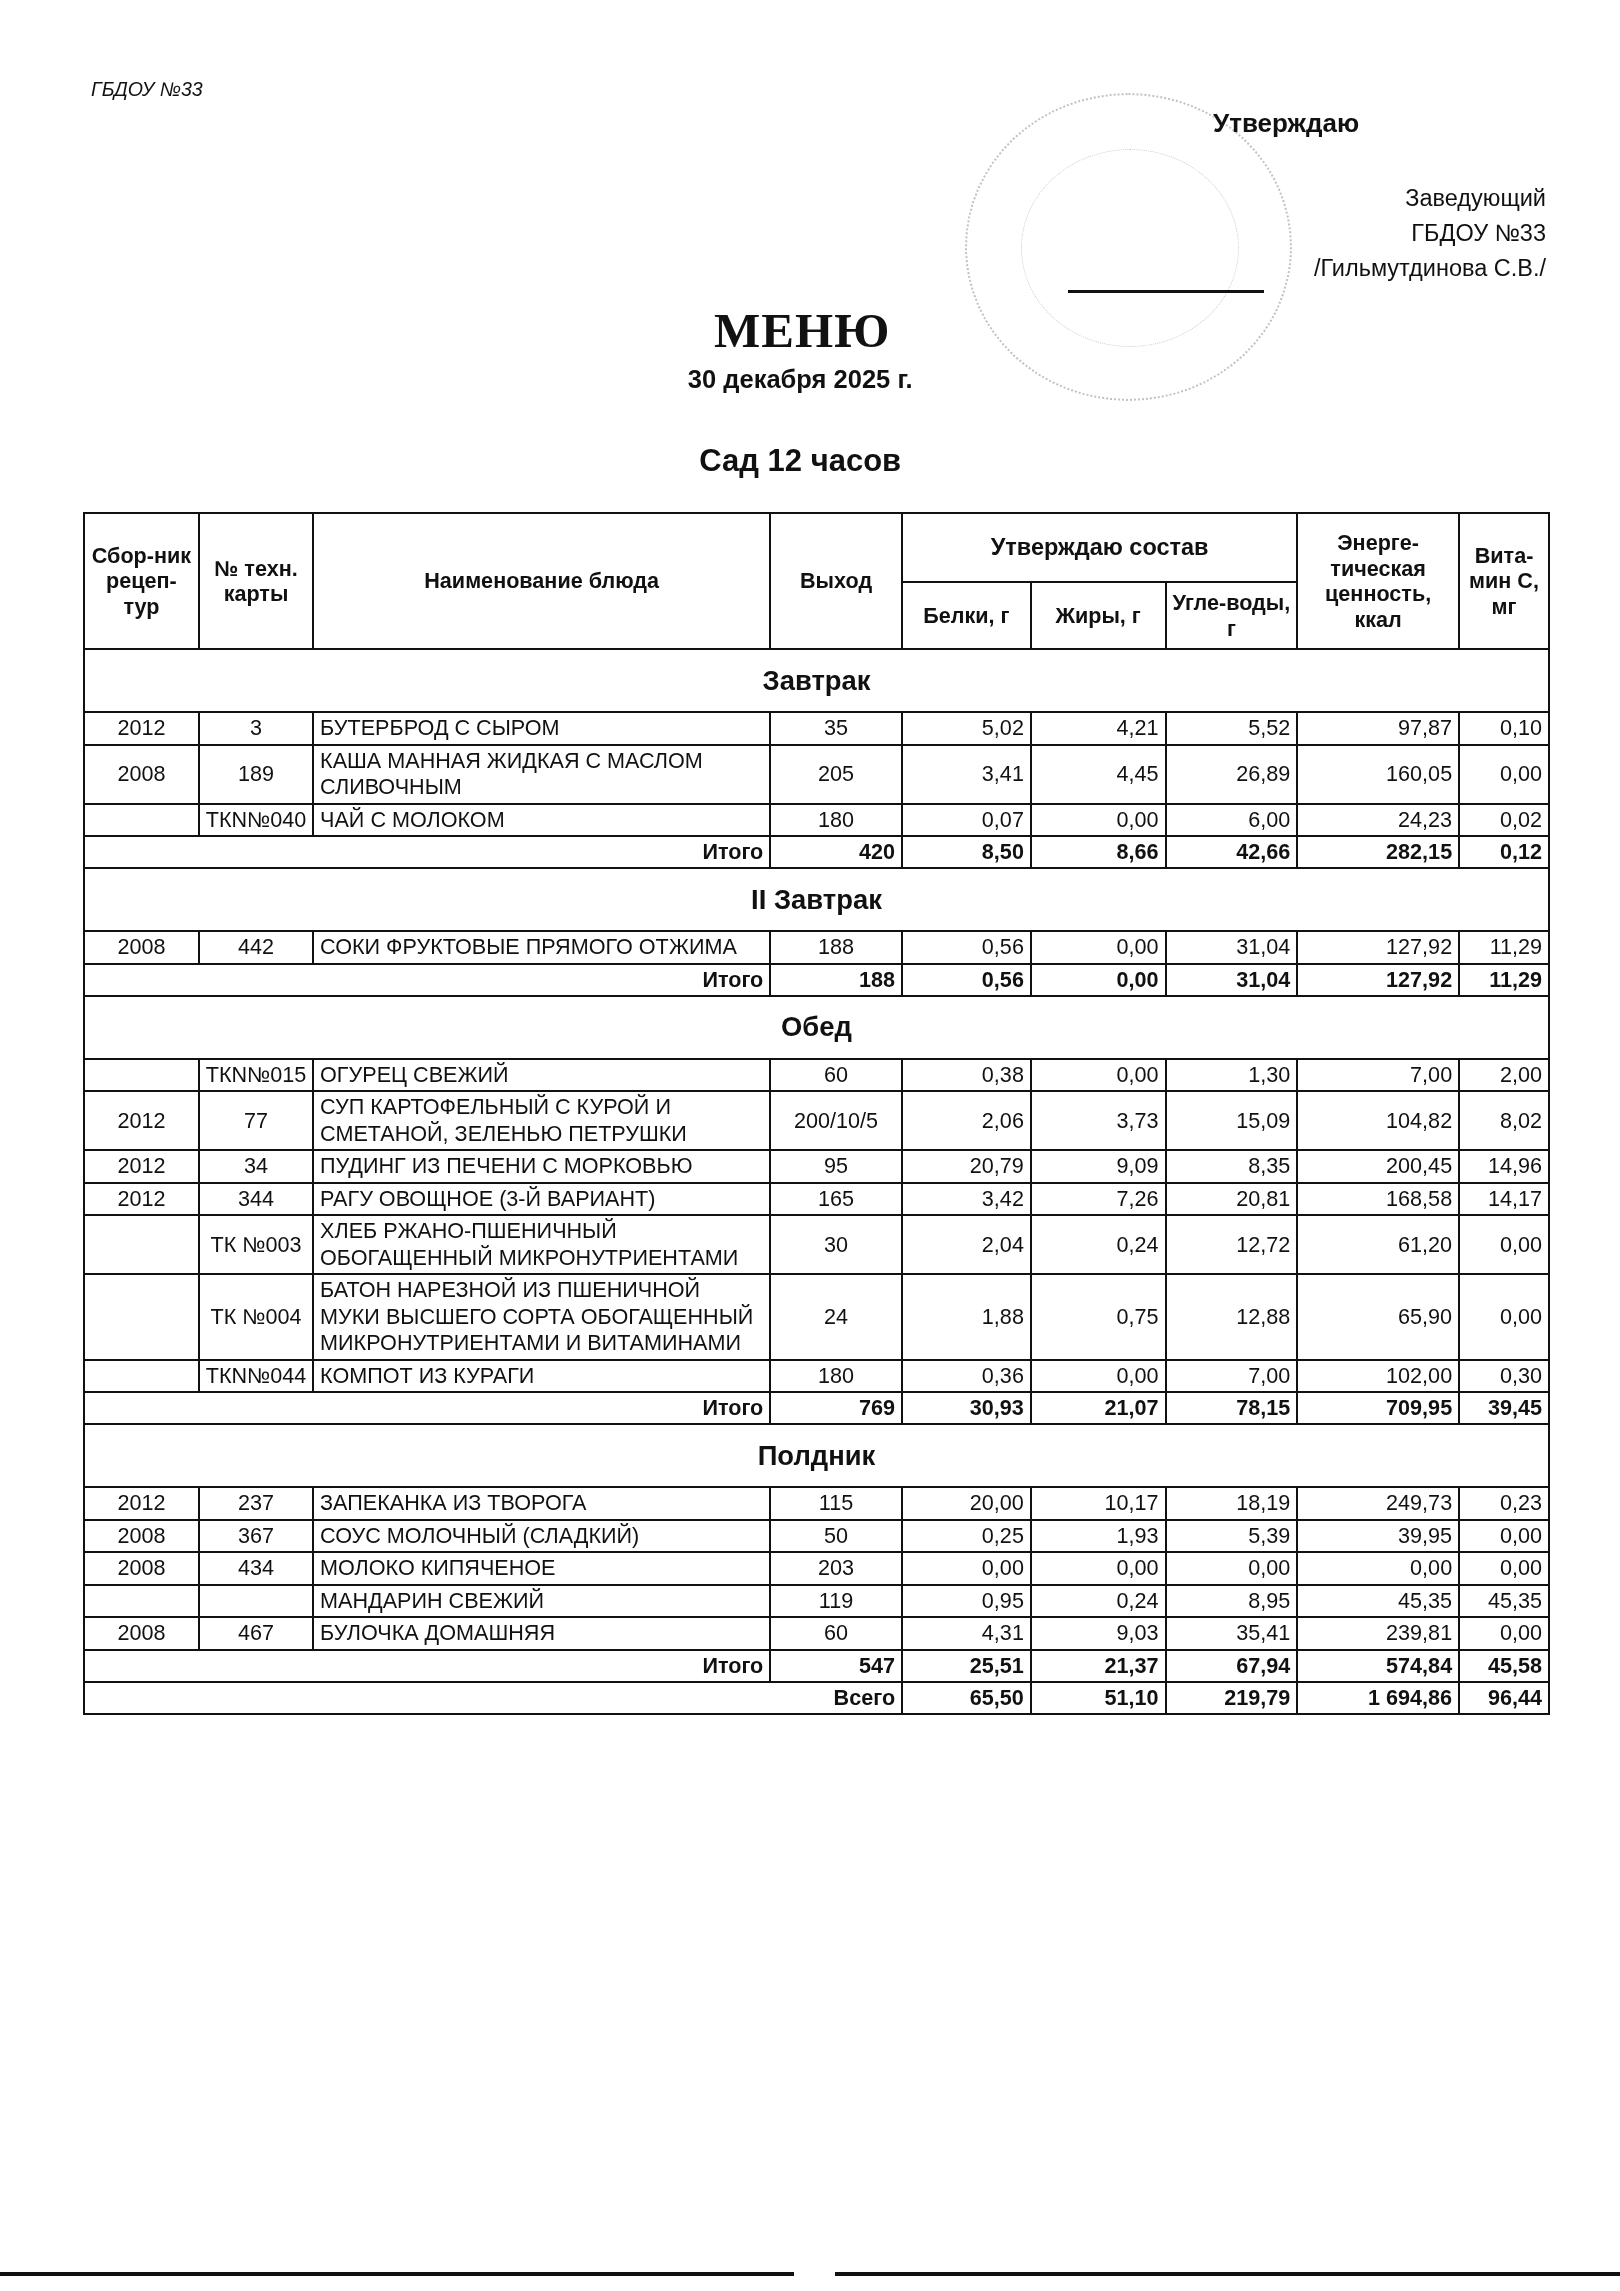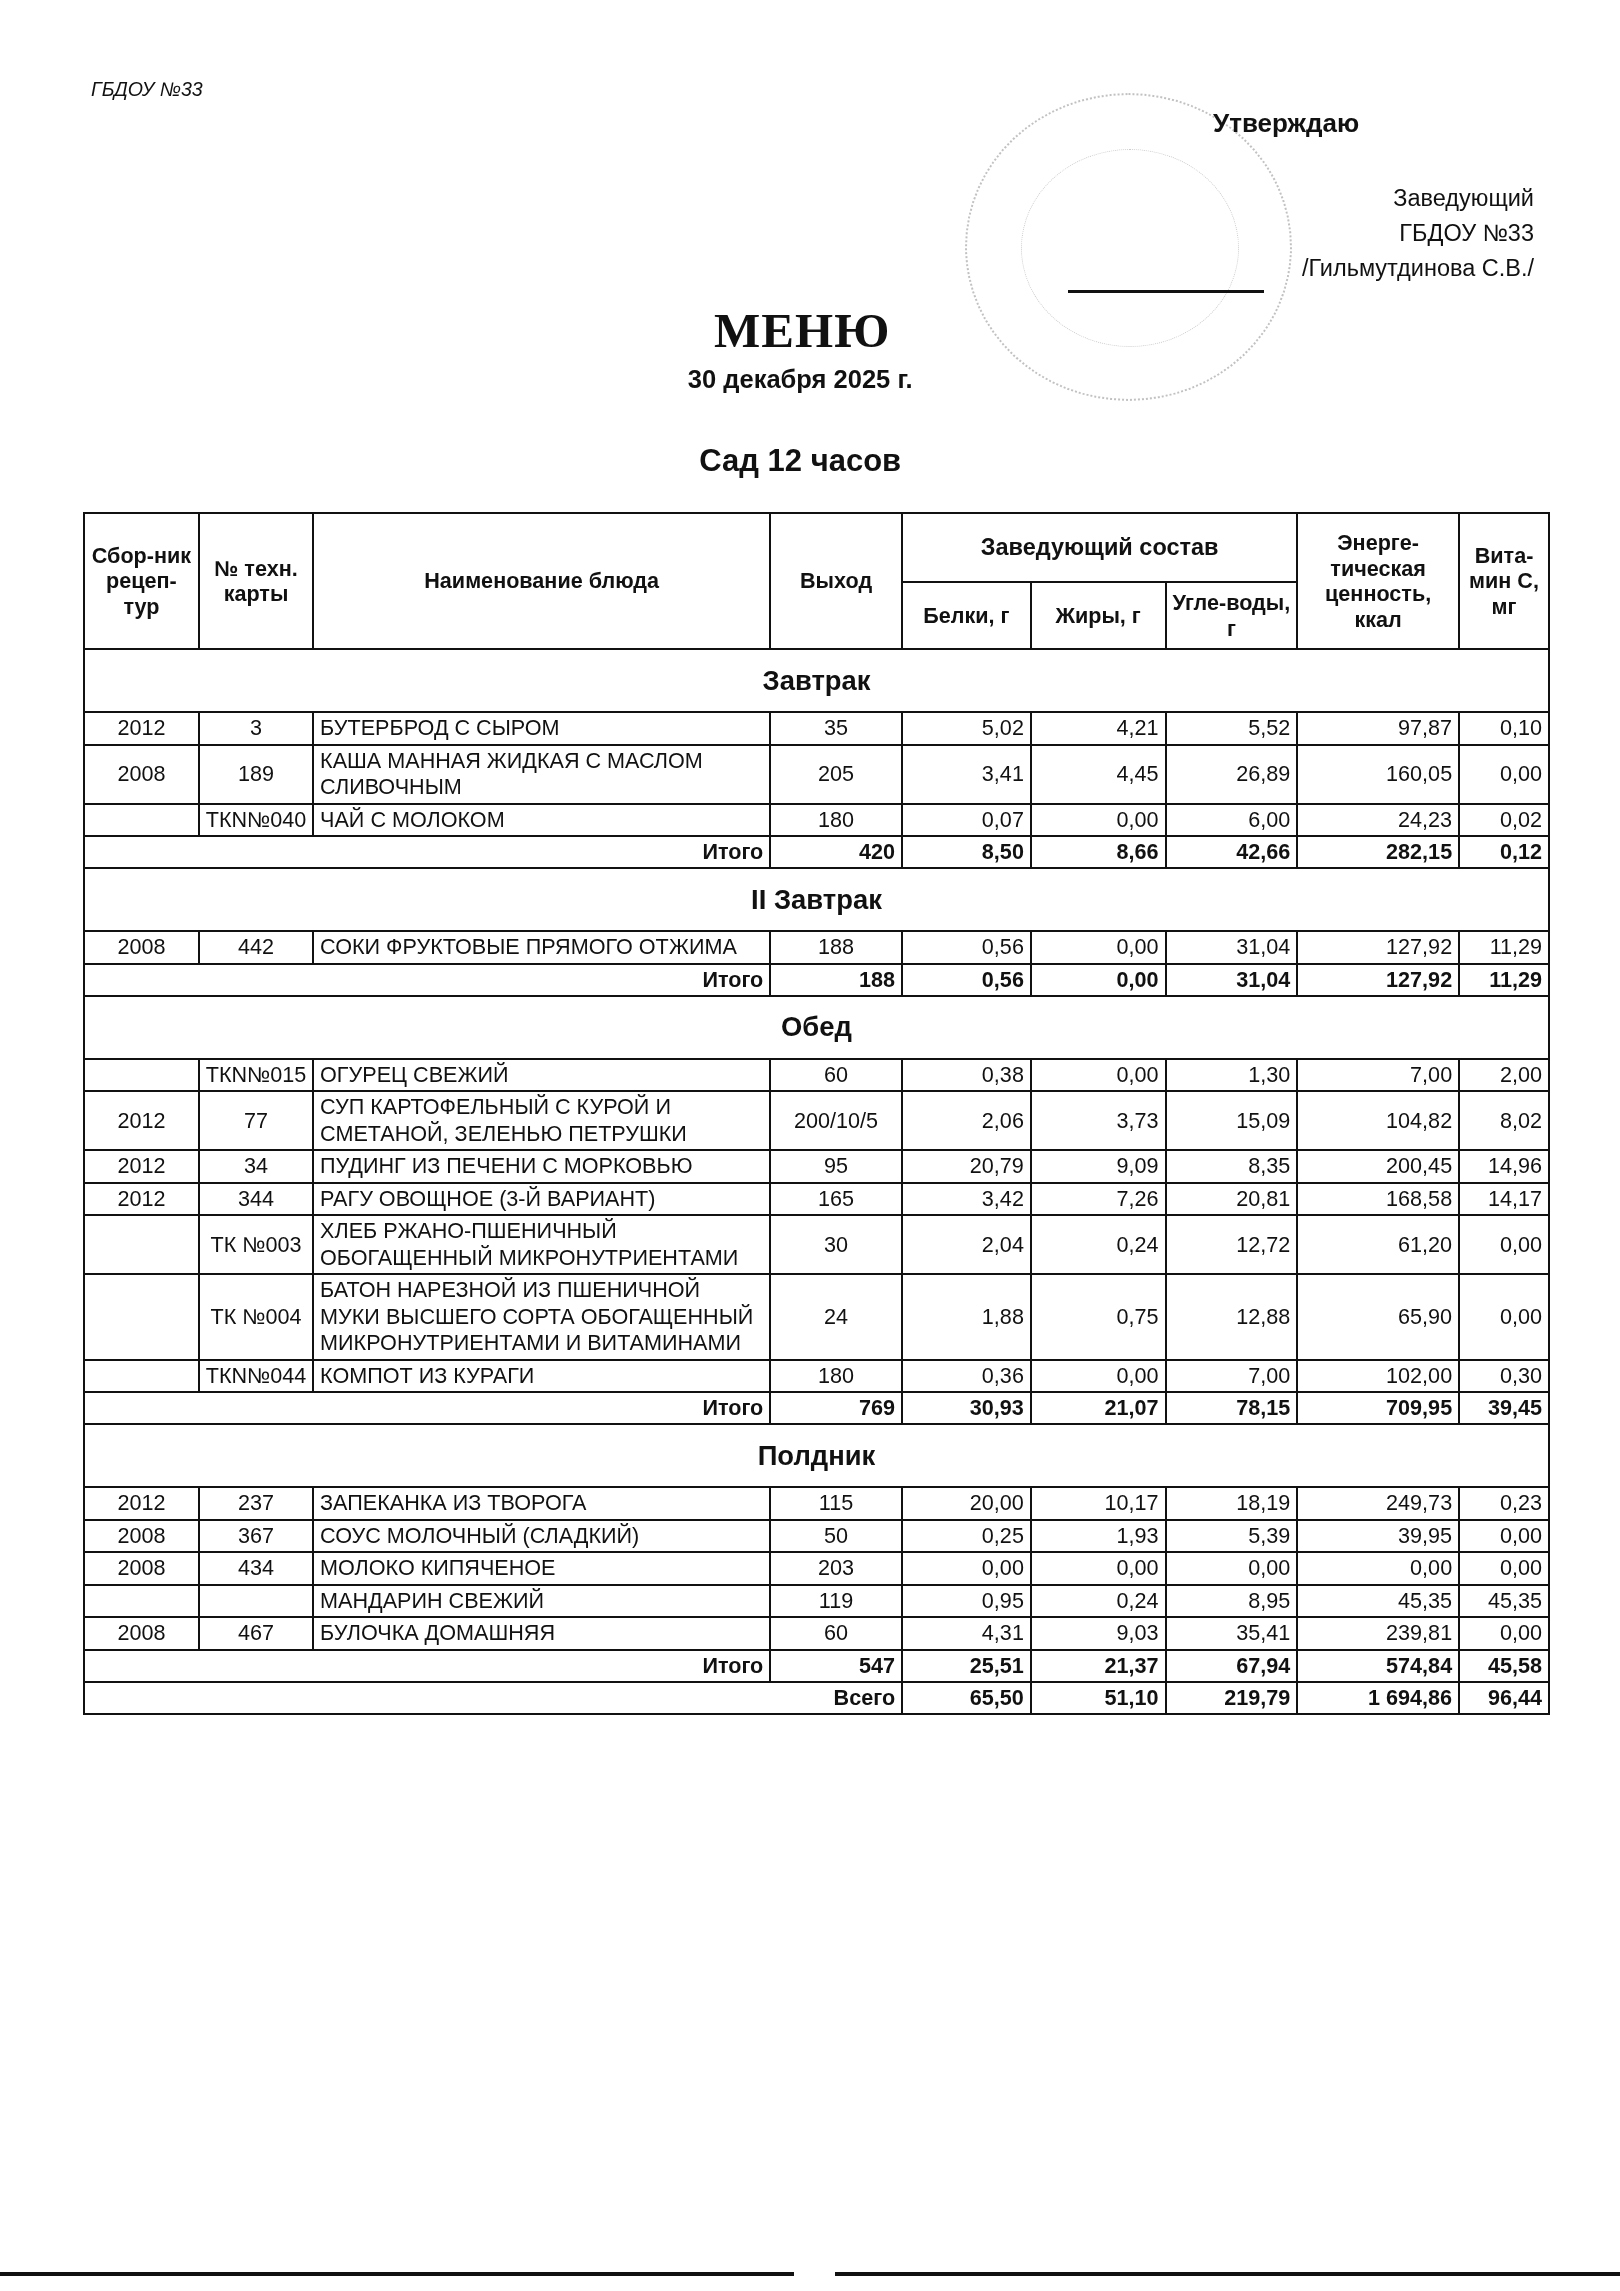--- a/index.html
+++ b/index.html
@@ -1,21 +1,21 @@
 <!DOCTYPE html>
 <html><head>
 <meta charset="utf-8">
 <style>
   html, body { margin:0; padding:0; background:#ffffff; }
   body { width:1620px; height:2292px; position:relative; overflow:hidden; font-family:"Liberation Sans", sans-serif; color:#111; }
   .org { position:absolute; left:91px; top:78px; font-size:19.6px; font-style:italic; }
   .stamp { position:absolute; left:965px; top:93px; width:323px; height:304px; border-radius:50%; border:2px dotted #999; opacity:0.6; }
   .stamp::after { content:""; position:absolute; left:54px; top:54px; width:216px; height:196px; border-radius:50%; border:1px dotted #aaa; }
   .approve { position:absolute; left:1213px; top:108px; font-size:26px; font-weight:bold; }
-  .head-pos { position:absolute; right:86px; top:181px; text-align:right; font-size:23.5px; line-height:35px; }
+  .head-pos { position:absolute; right:74px; top:181px; text-align:right; font-size:23.5px; line-height:35px; }
   .sign-line { position:absolute; left:1068px; top:290px; width:196px; height:2.9px; background:#111; }
   .title { position:absolute; left:0; width:1620px; text-align:center; }
   .t-menu { top:302px; font-family:"Liberation Serif", serif; font-size:49px; font-weight:bold; letter-spacing:1px; left:-7.8px; }
   .t-date { top:365px; font-size:25.5px; font-weight:bold; left:-9.8px; }
   .t-group { top:443px; font-size:31px; font-weight:bold; left:-9.8px; }
   table.menu { position:absolute; left:83px; top:512px; width:1467px; border-collapse:collapse; font-size:21.6px; }
   table.menu td, table.menu th { border:2px solid #111; padding:2px 5.9px; }
   table.menu th { font-weight:bold; font-size:21.6px; line-height:25.5px; text-align:center; }
   .c { text-align:center; }
   .r { text-align:right; }
@@ -53,21 +53,21 @@
       <col style="width:132px">
       <col style="width:162px">
       <col style="width:90px">
   </colgroup>
   <thead>
     <tr style="height:69px">
       <th rowspan="2">Сбор-ник рецеп-тур</th>
       <th rowspan="2">№ техн. карты</th>
       <th rowspan="2">Наименование блюда</th>
       <th rowspan="2">Выход</th>
-      <th colspan="3" style="font-size:23.5px">Заведующий состав</th>
+      <th colspan="3" style="font-size:23.5px">Утверждаю состав</th>
       <th rowspan="2">Энерге-тическая ценность, ккал</th>
       <th rowspan="2">Вита-мин С, мг</th>
     </tr>
     <tr style="height:67px">
       <th>Белки, г</th>
       <th>Жиры, г</th>
       <th>Угле-воды, г</th>
     </tr>
   </thead>
   <tbody id="menu-body">

